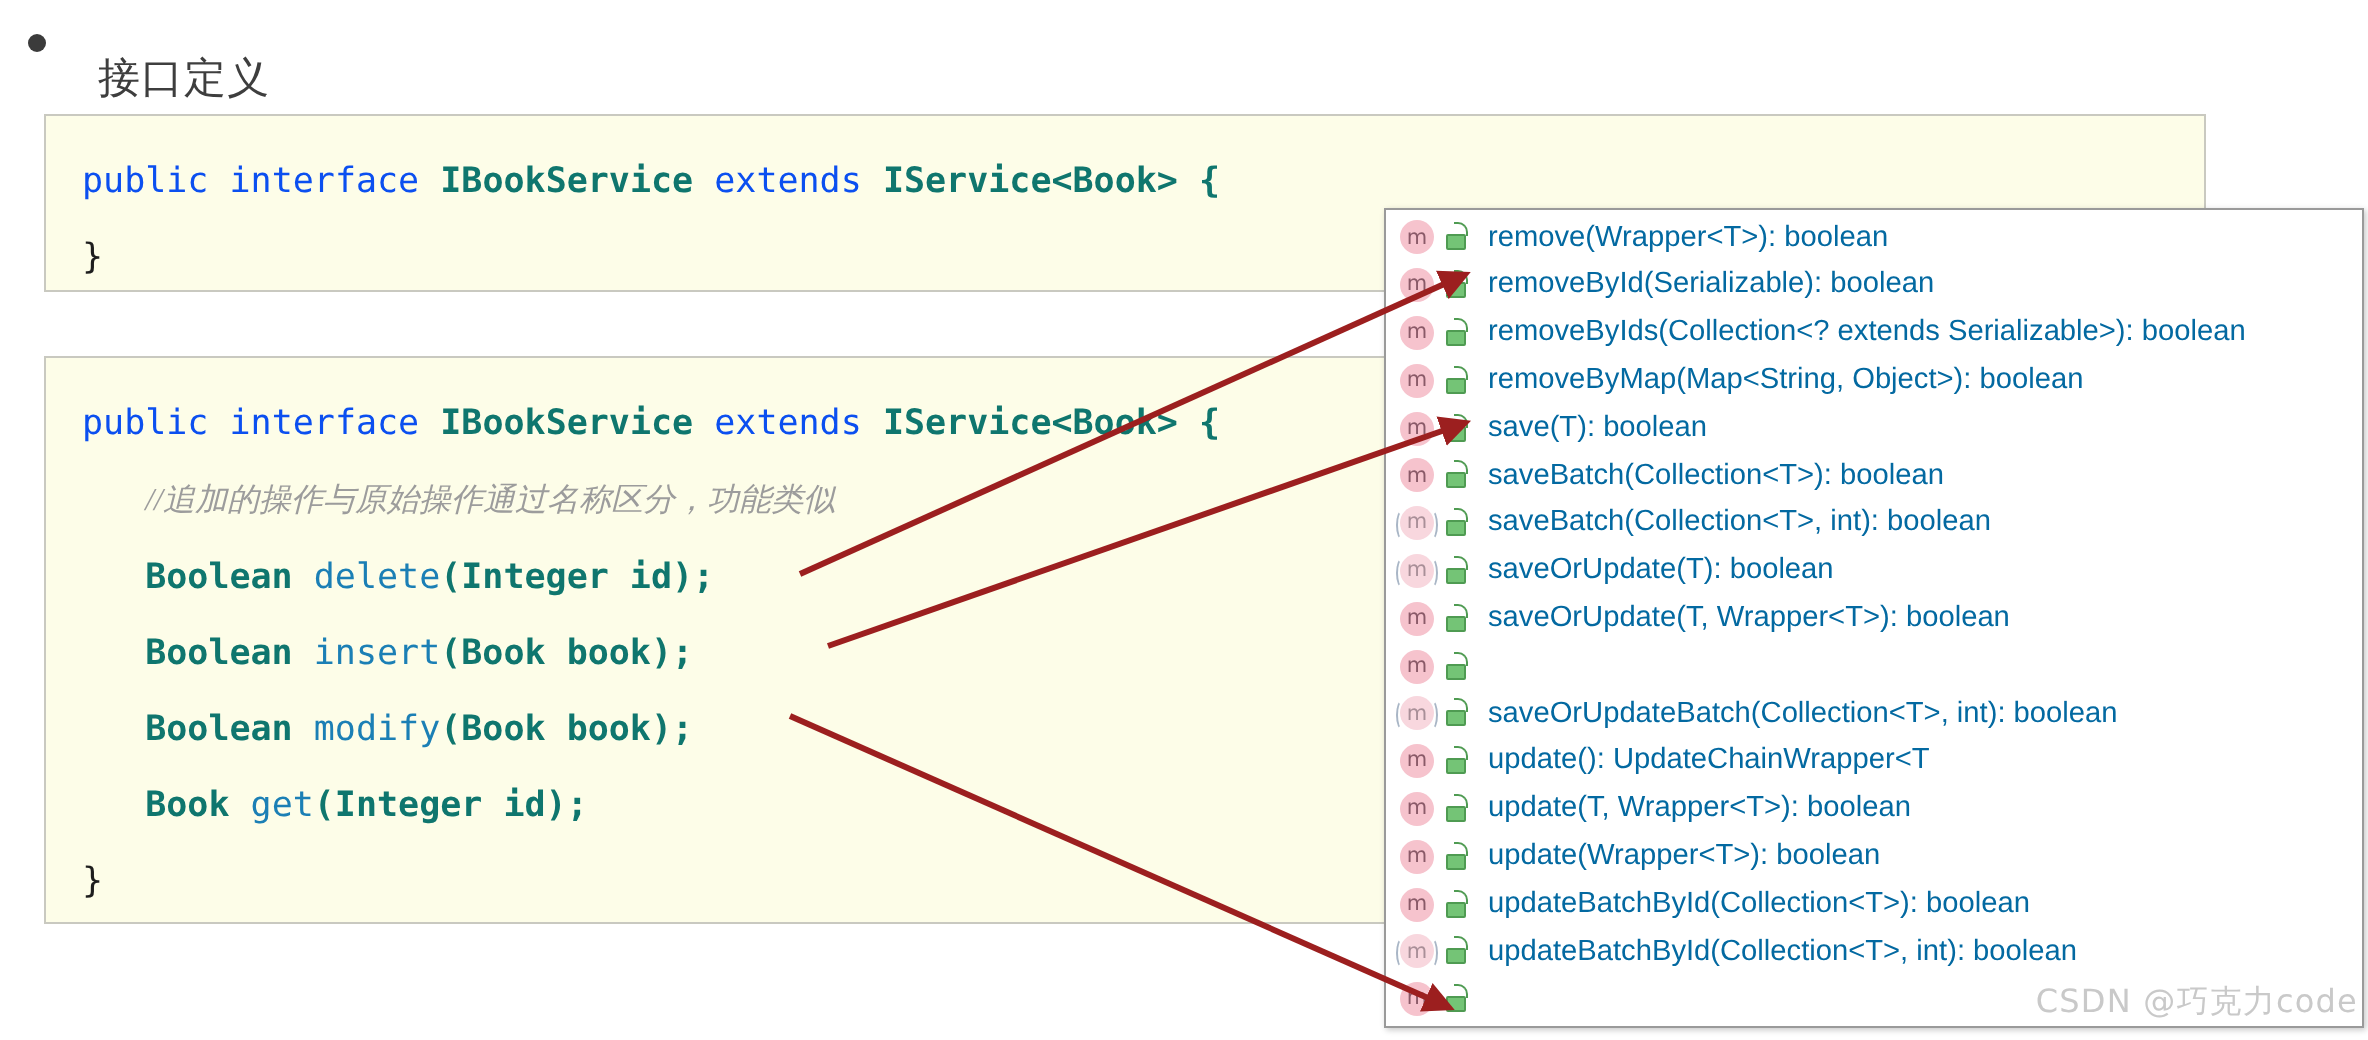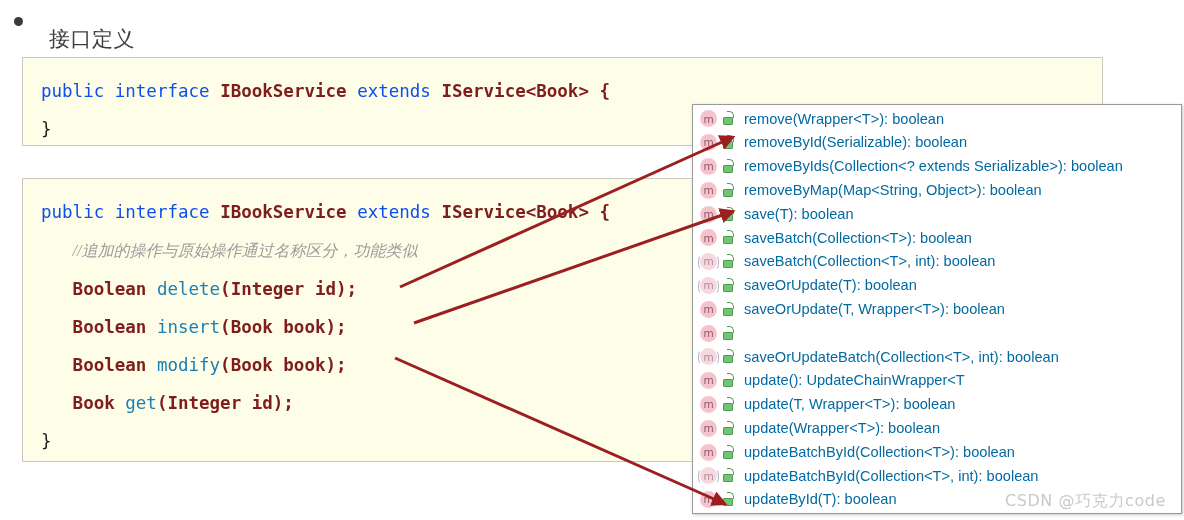--- a/index.html
+++ b/index.html
@@ -64,21 +64,21 @@
     width: 1081px;
     height: 89px;
   }
   #code-block-2 {
     left: 22px;
     top: 178px;
     width: 1081px;
     height: 284px;
   }
   .kw      { color: #0b4ff0; }
-  .type    { color: #7f1d1d; font-weight: 700; }
+  .type    { color: #0f766e; font-weight: 700; }
   .plain   { color: #1d1d1d; }
   .mname   { color: #1b7fb5; text-align: center; }
   .comment {
     color: #9c9c9c;
     font-style: italic;
     font-family: Liberation Serif, serif;
     font-size: 16px;
   }
   .ind { display: inline-block; width: 3ch; }
 
@@ -188,21 +188,21 @@
     left: 0;
     top: 0;
     width: 1184px;
     height: 520px;
     pointer-events: none;
   }
 
   
   #watermark {
     position: absolute;
-    right: 18px;
+    right: 5px;
     bottom: 8px;
     font-family: "DejaVu Sans", "Liberation Sans", sans-serif;
     font-size: 16px;
     color: #c9c9c9;
     letter-spacing: 0.6px;
     white-space: nowrap;
   }
 </style>
 </head>
 <body>
@@ -343,21 +343,20 @@
         <span class="lock-body"></span>
       </span>
       <span class="completion-label">updateBatchById(Collection&lt;T&gt;, int): boolean</span>
     </div>
     <div class="completion-row">
       <span class="icon-method">m</span>
       <span class="icon-lock">
         <span class="lock-shackle"></span>
         <span class="lock-body"></span>
       </span>
-      <span class="completion-label">updateById(T): boolean</span>
     </div>
   </div>
 
 <svg id="annotation-layer" viewBox="0 0 1184 520" width="1184" height="520" xmlns="http://www.w3.org/2000/svg">
   <defs>
     <marker id="arrowhead" markerWidth="5.2" markerHeight="5.2" refX="3.6" refY="2.6" orient="auto" markerUnits="strokeWidth">
       <path d="M0,0 L5.2,2.6 L0,5.2 z" fill="#9c1f1f"></path>
     </marker>
   </defs>
   <g id="arrow-group">

